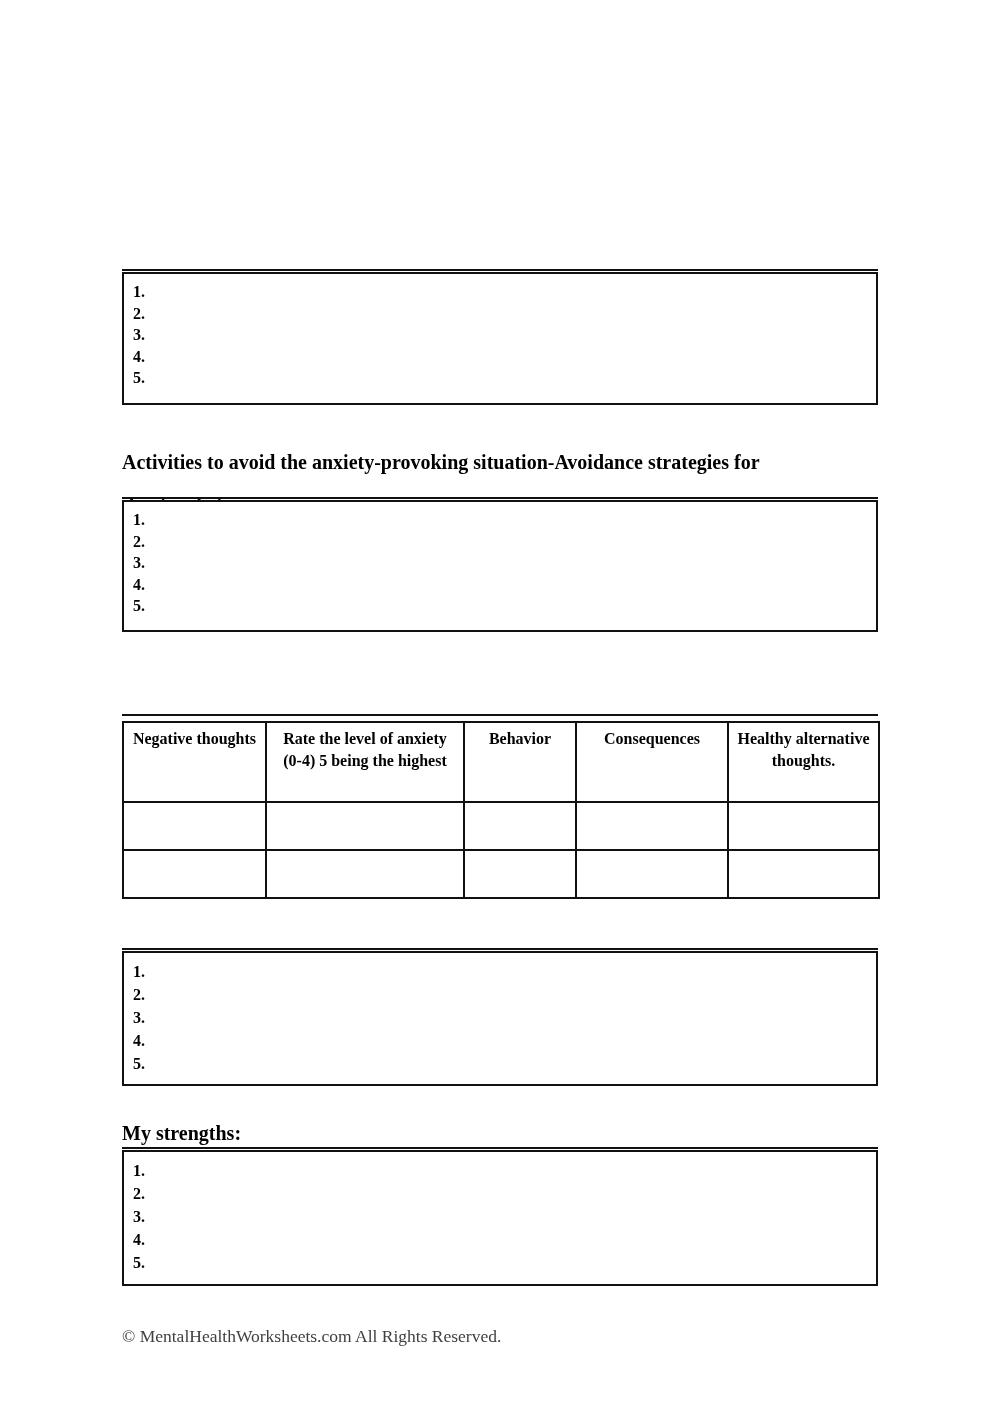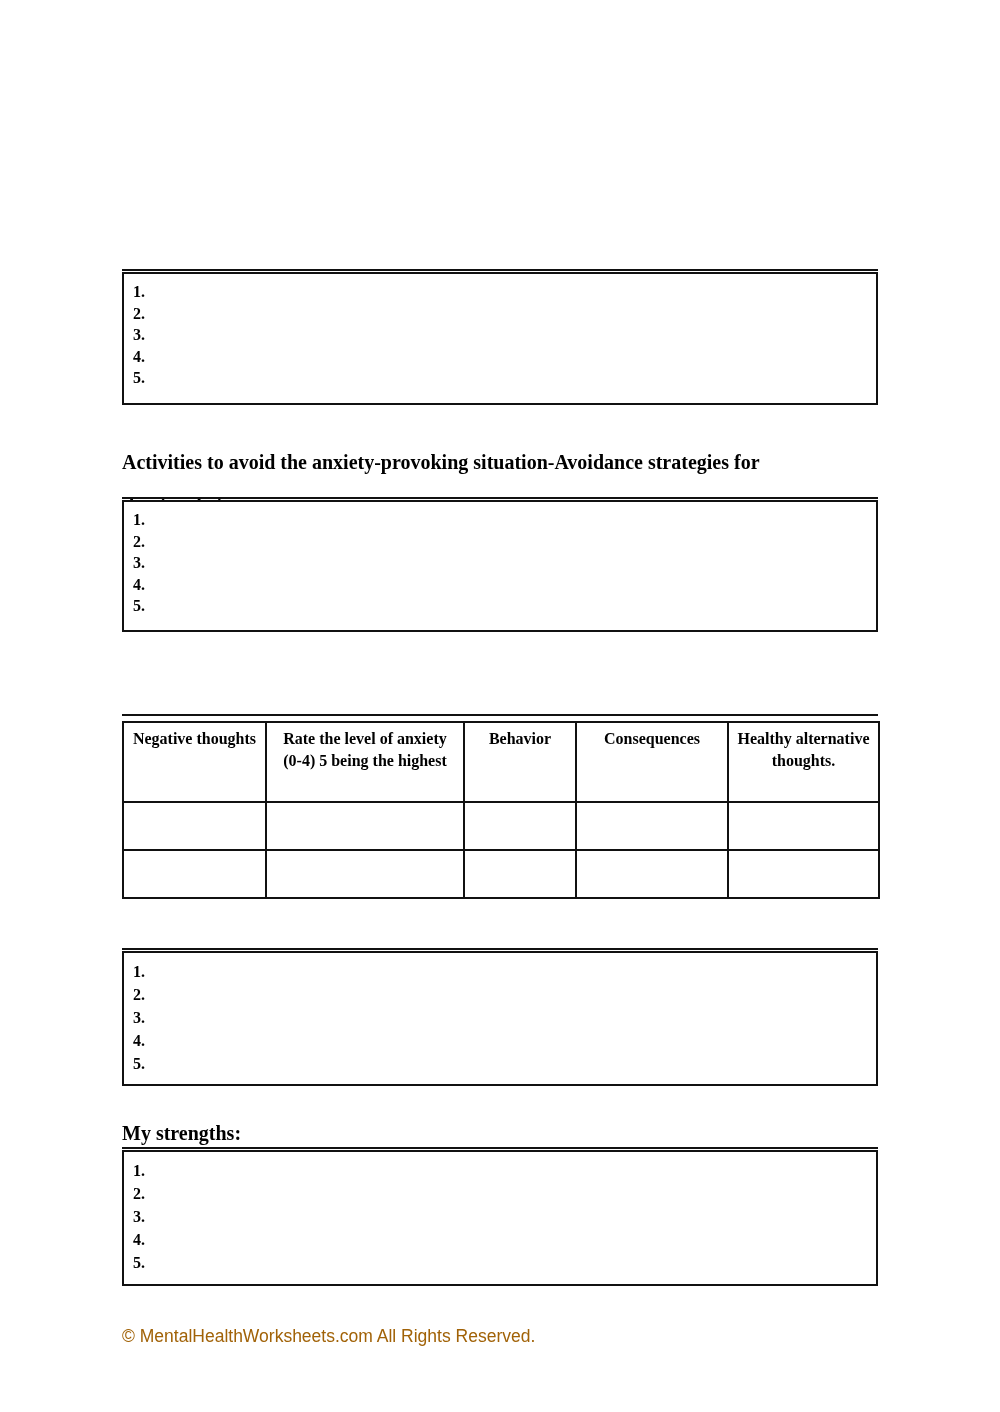--- a/index.html
+++ b/index.html
@@ -82,24 +82,24 @@
   .challenge-table th {
     font-size: 16px;
     font-weight: bold;
     line-height: 22px;
     height: 80px;
   }
   .challenge-table td { height: 48px; }
   .footer {
     position: absolute;
     top: 1325px; left: 122px; width: 756px;
-    font-family: Liberation Sans, sans-serif;
+    font-family: Liberation Serif, serif;
     font-size: 17.5px;
     line-height: 22px;
-    color: #a16207;
+    color: #404040;
   }
 </style>
 </head>
 <body>
 
 <div class="page">
 
 
 
   <div class="heading-rule rule-1"></div>

